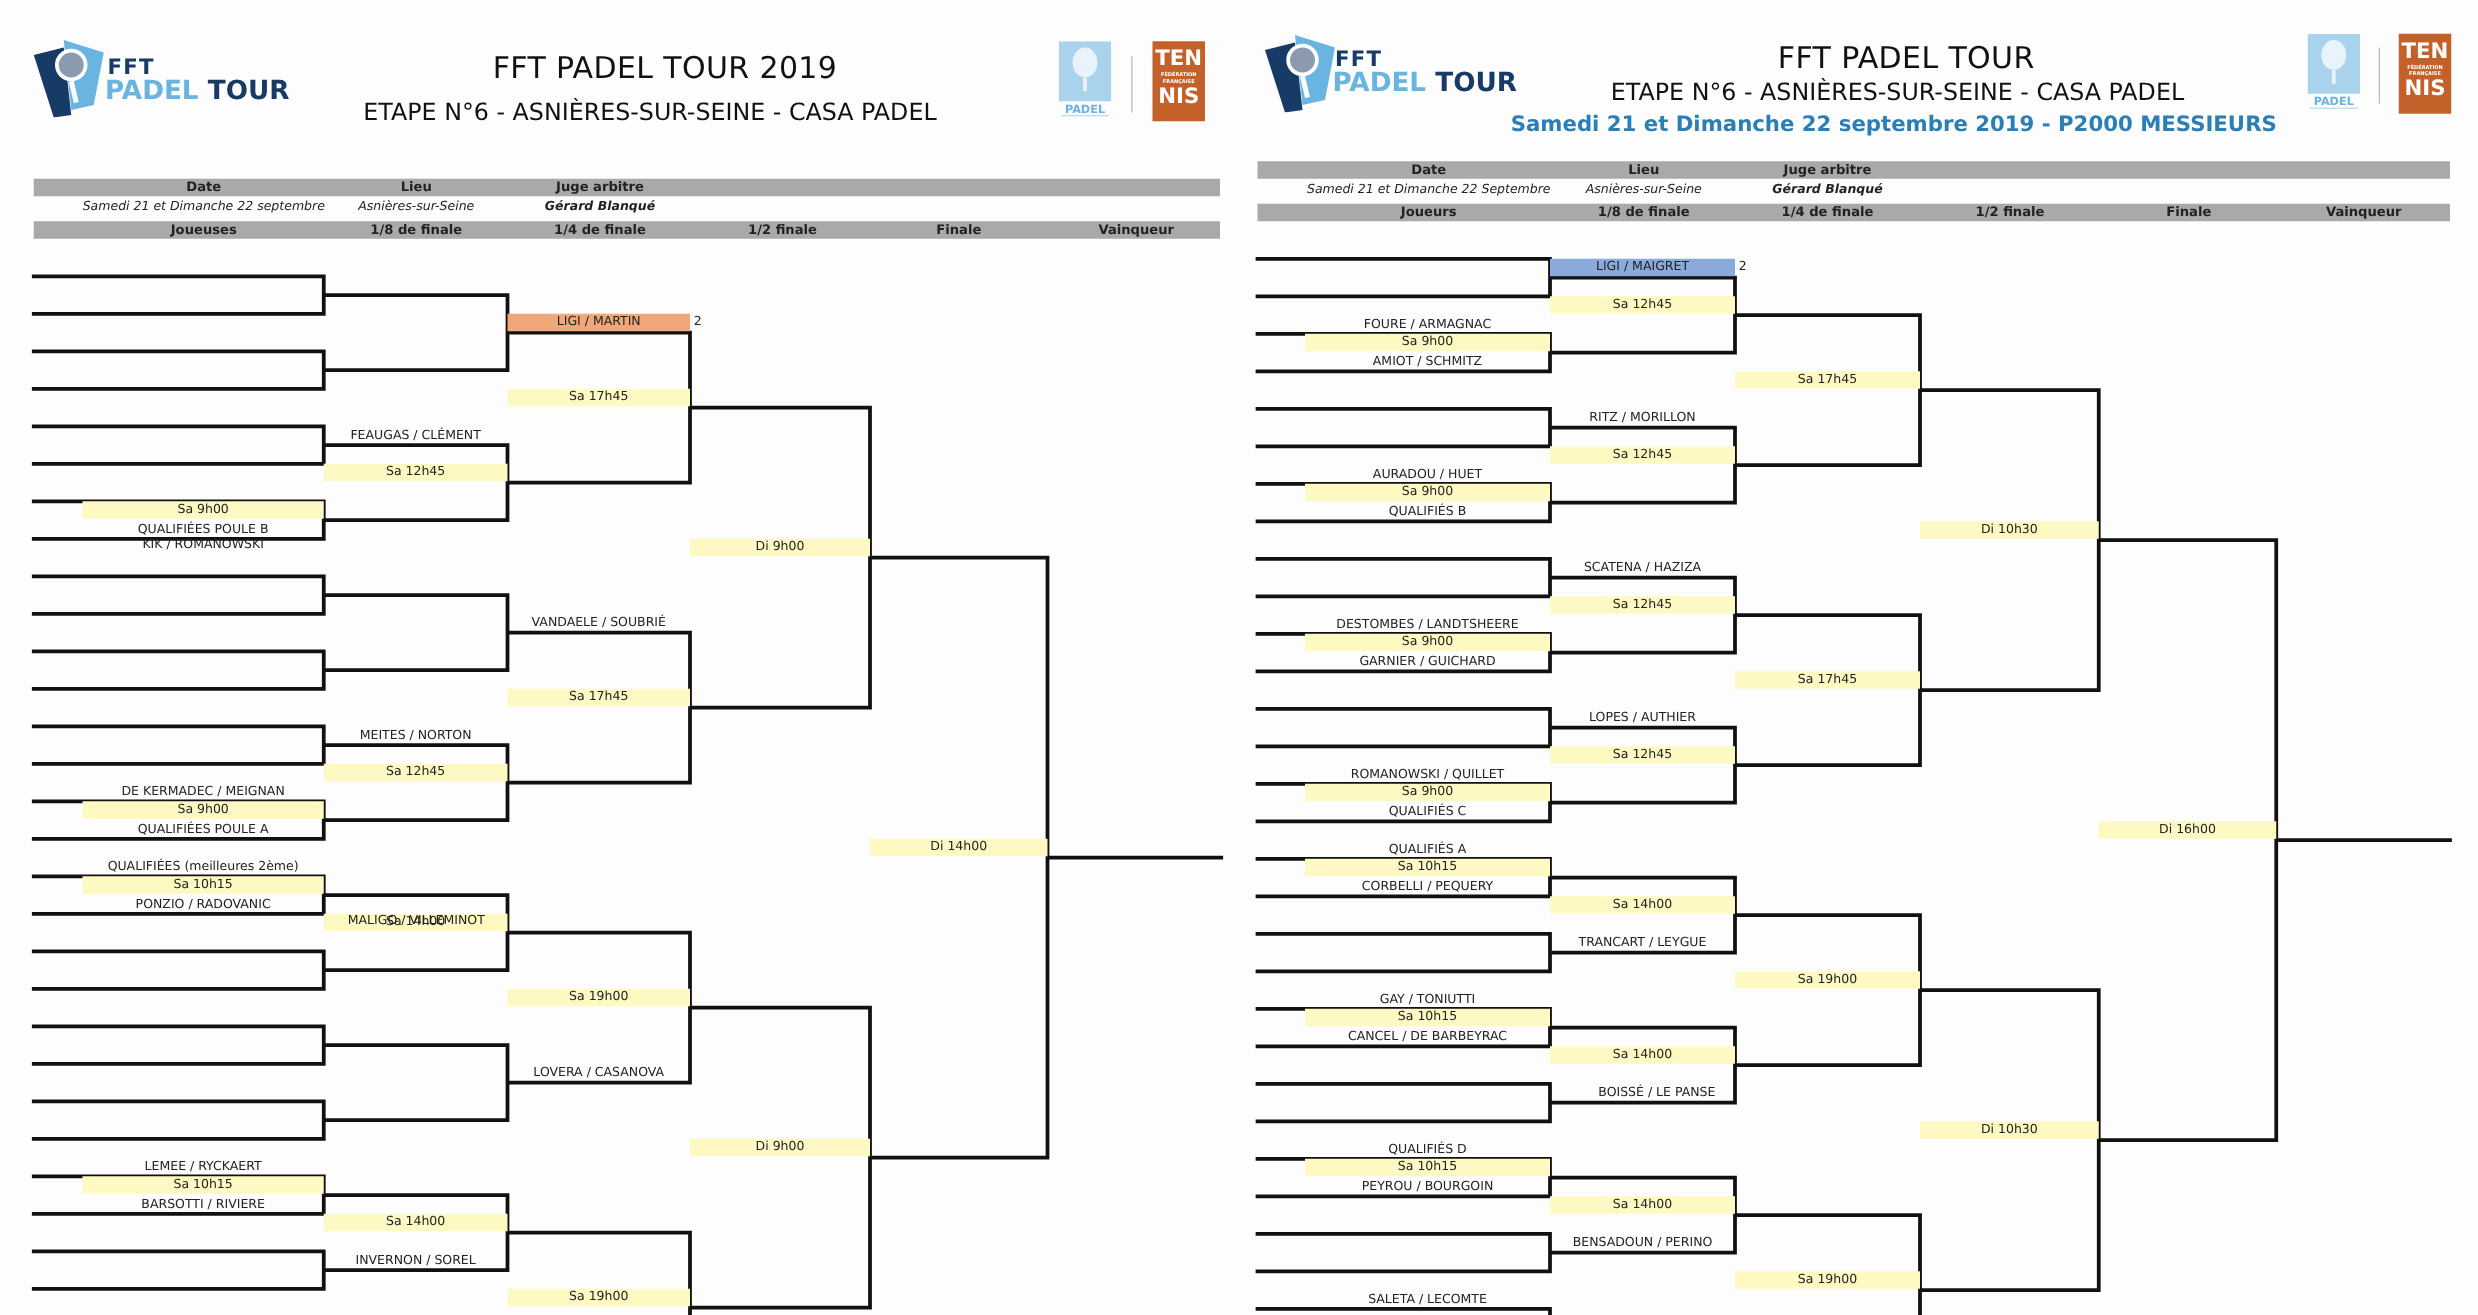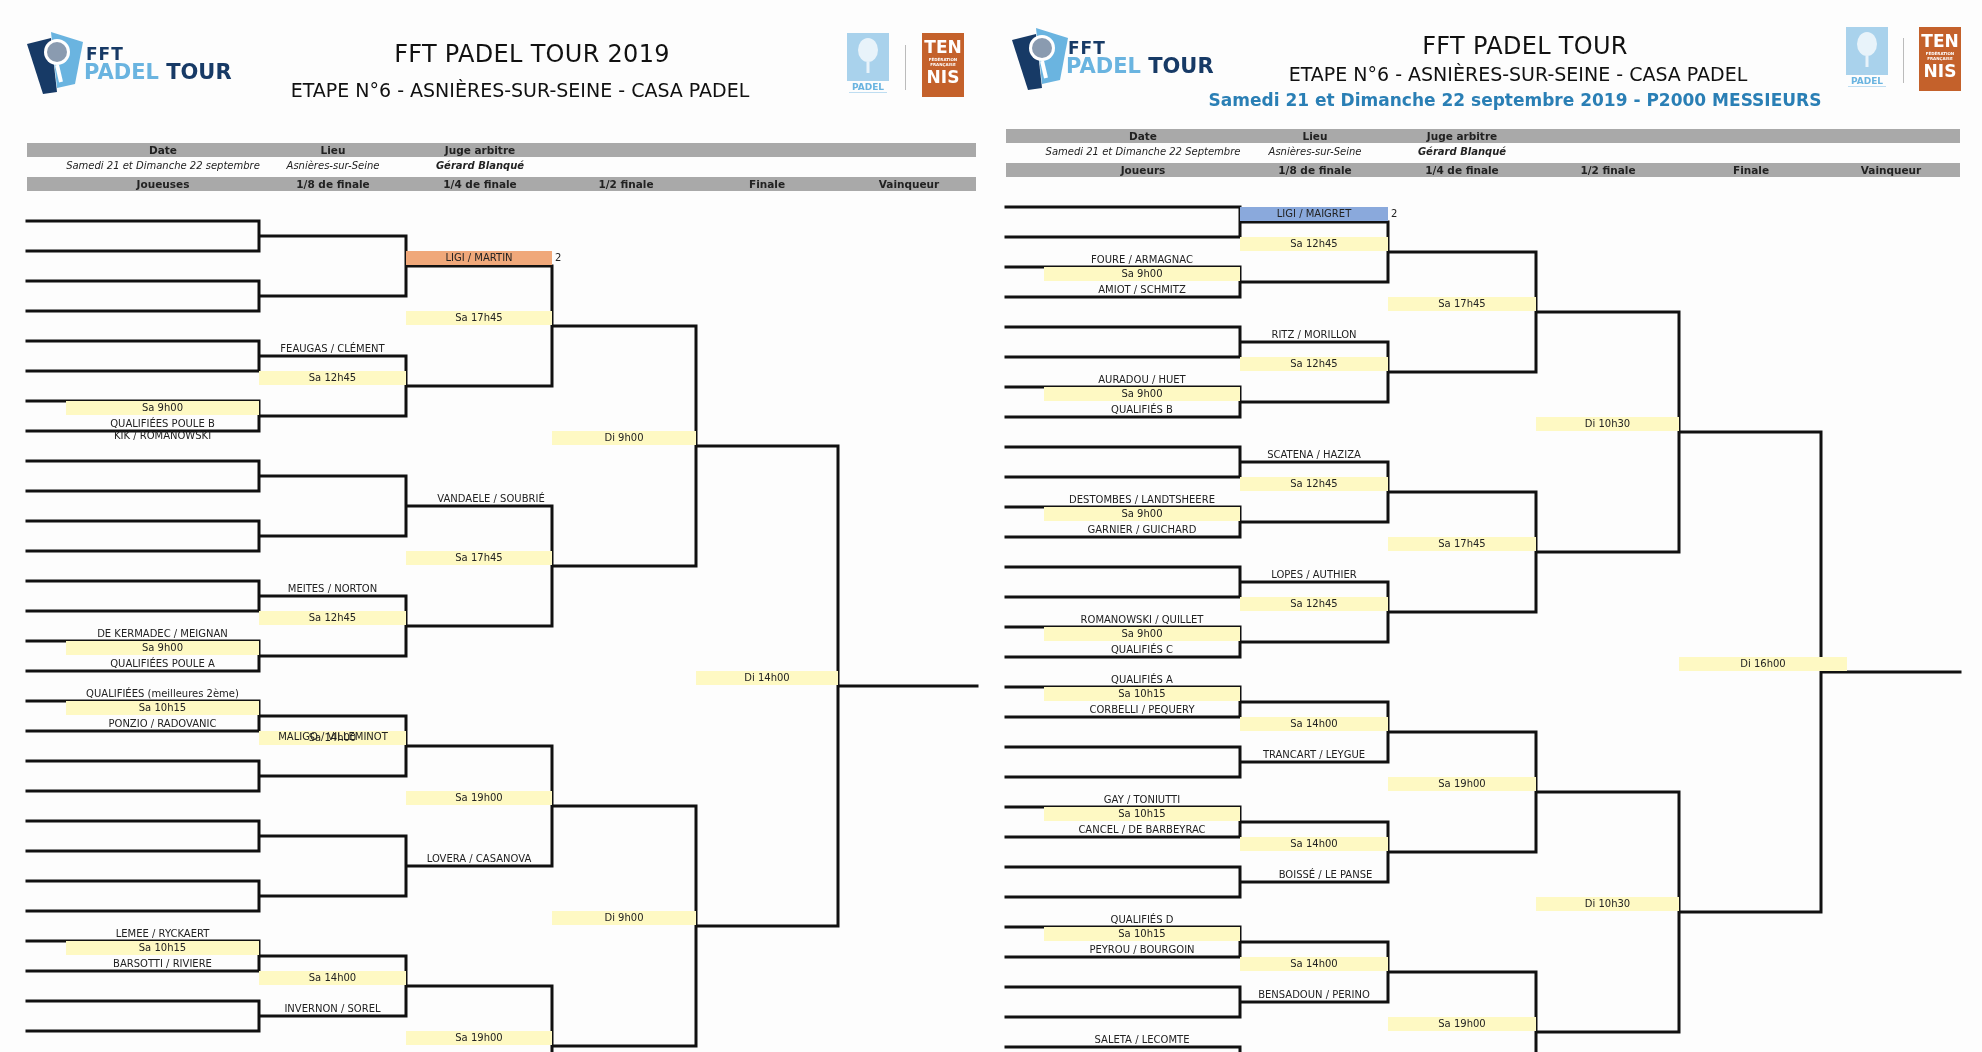--- a/index.html
+++ b/index.html
@@ -91,21 +91,21 @@
       <div class="tbox" style="left: 259px; width: 147px; top: 971px;">Sa 14h00</div>
       <div class="tbox" style="left: 406px; width: 146px; top: 311px;">Sa 17h45</div>
       <div class="tbox" style="left: 406px; width: 146px; top: 551px;">Sa 17h45</div>
       <div class="tbox" style="left: 406px; width: 146px; top: 791px;">Sa 19h00</div>
       <div class="tbox" style="left: 406px; width: 146px; top: 1031px;">Sa 19h00</div>
       <div class="tbox" style="left: 552px; width: 144px; top: 431px;">Di 9h00</div>
       <div class="tbox" style="left: 552px; width: 144px; top: 911px;">Di 9h00</div>
       <div class="tbox" style="left: 696px; width: 142px; top: 671px;">Di 14h00</div>
       <div class="seed" style="left: 555px; top: 251px;">2</div>
       <div class="hl" style="background: rgb(240, 168, 122); left: 406px; width: 146px; top: 251px;">LIGI / MARTIN</div>
-      <div class="lbl" style="left: 406px; width: 146px; top: 493px; padding-left: 12px;">VANDAELE / SOUBRIÉ</div>
+      <div class="lbl" style="left: 406px; width: 146px; top: 493px;">VANDAELE / SOUBRIÉ</div>
       <div class="lbl" style="left: 406px; width: 146px; top: 853px;">LOVERA / CASANOVA</div>
       <div class="lbl" style="left: 259px; width: 147px; top: 343px;">FEAUGAS / CLÉMENT</div>
       <div class="lbl" style="left: 259px; width: 147px; top: 583px;">MEITES / NORTON</div>
       <div class="lbl" style="left: 259px; width: 124px; top: 731px; padding-left: 12px;">MALIGO / VILLEMINOT</div>
       <div class="lbl" style="left: 259px; width: 147px; top: 1003px;">INVERNON / SOREL</div>
       <div class="lbl" style="left: 66px; width: 193px; top: 388px; margin-top: 42px;">KIK / ROMANOWSKI</div>
       <div class="lbl" style="left: 66px; width: 193px; top: 418px;">QUALIFIÉES POULE B</div>
       <div class="lbl" style="left: 66px; width: 193px; top: 628px;">DE KERMADEC / MEIGNAN</div>
       <div class="lbl" style="left: 66px; width: 193px; top: 658px;">QUALIFIÉES POULE A</div>
       <div class="lbl" style="left: 66px; width: 193px; top: 688px;">QUALIFIÉES (meilleures 2ème)</div>
@@ -179,21 +179,21 @@
       <div class="tbox" style="left: 1240px; width: 148px; top: 597px;">Sa 12h45</div>
       <div class="tbox" style="left: 1240px; width: 148px; top: 717px;">Sa 14h00</div>
       <div class="tbox" style="left: 1240px; width: 148px; top: 837px;">Sa 14h00</div>
       <div class="tbox" style="left: 1240px; width: 148px; top: 957px;">Sa 14h00</div>
       <div class="tbox" style="left: 1388px; width: 148px; top: 297px;">Sa 17h45</div>
       <div class="tbox" style="left: 1388px; width: 148px; top: 537px;">Sa 17h45</div>
       <div class="tbox" style="left: 1388px; width: 148px; top: 777px;">Sa 19h00</div>
       <div class="tbox" style="left: 1388px; width: 148px; top: 1017px;">Sa 19h00</div>
       <div class="tbox" style="left: 1536px; width: 143px; top: 417px;">Di 10h30</div>
       <div class="tbox" style="left: 1536px; width: 143px; top: 897px;">Di 10h30</div>
-      <div class="tbox" style="left: 1679px; width: 168px; top: 657px;">Di 16h00</div>
+      <div class="tbox" style="left: 1679px; width: 142px; top: 657px;">Di 16h00</div>
       <div class="seed" style="left: 1391px; top: 207px;">2</div>
       <div class="hl" style="background: rgb(138, 169, 220); left: 1240px; width: 148px; top: 207px;">LIGI / MAIGRET</div>
       <div class="lbl" style="left: 1240px; width: 148px; top: 329px;">RITZ / MORILLON</div>
       <div class="lbl" style="left: 1240px; width: 148px; top: 449px;">SCATENA / HAZIZA</div>
       <div class="lbl" style="left: 1240px; width: 148px; top: 569px;">LOPES / AUTHIER</div>
       <div class="lbl" style="left: 1240px; width: 148px; top: 749px;">TRANCART / LEYGUE</div>
       <div class="lbl" style="left: 1240px; width: 171px; top: 869px;">BOISSÉ / LE PANSE</div>
       <div class="lbl" style="left: 1240px; width: 148px; top: 989px;">BENSADOUN / PERINO</div>
       <div class="lbl" style="left: 1044px; width: 196px; top: 254px;">FOURE / ARMAGNAC</div>
       <div class="lbl" style="left: 1044px; width: 196px; top: 284px;">AMIOT / SCHMITZ</div>

